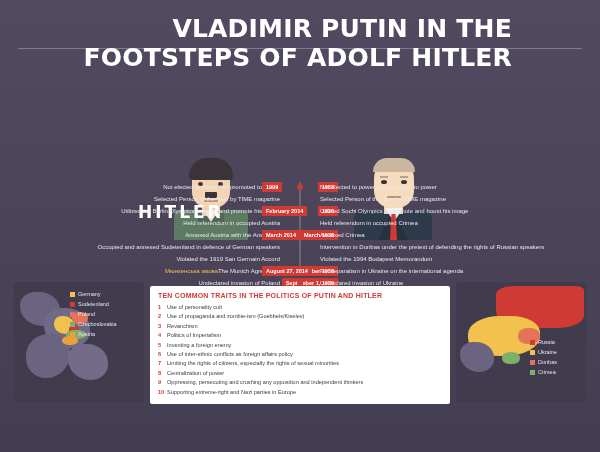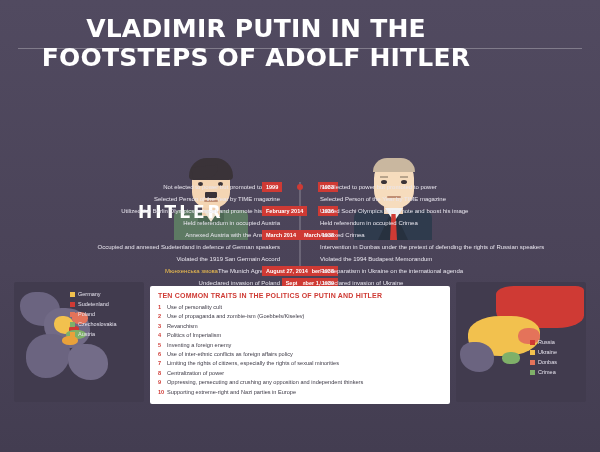--- a/index.html
+++ b/index.html
@@ -9,21 +9,21 @@
     font-family: "Liberation Sans", sans-serif;
     color: #ffffff;
     overflow: hidden;
     position: relative;
   }
   .page { position: relative; width: 600px; height: 452px; background: linear-gradient(180deg,#514a60 0%, #4a4358 60%, #433d51 100%); }
 
   
   .title-bar {
     position: absolute; top: 14px; left: 0; width: 512px;
-    text-align: center;
+    text-align: right;
   }
   .title-bar .title {
     font-size: 25px; font-weight: bold; letter-spacing: 0.2px;
     color: #ffffff; font-family: "DejaVu Sans", sans-serif;
     text-transform: uppercase;
   }
   .title-rule {
     position: absolute; top: 48px; left: 18px; width: 564px; height: 1px;
     background: rgba(255,255,255,0.28);
   }

